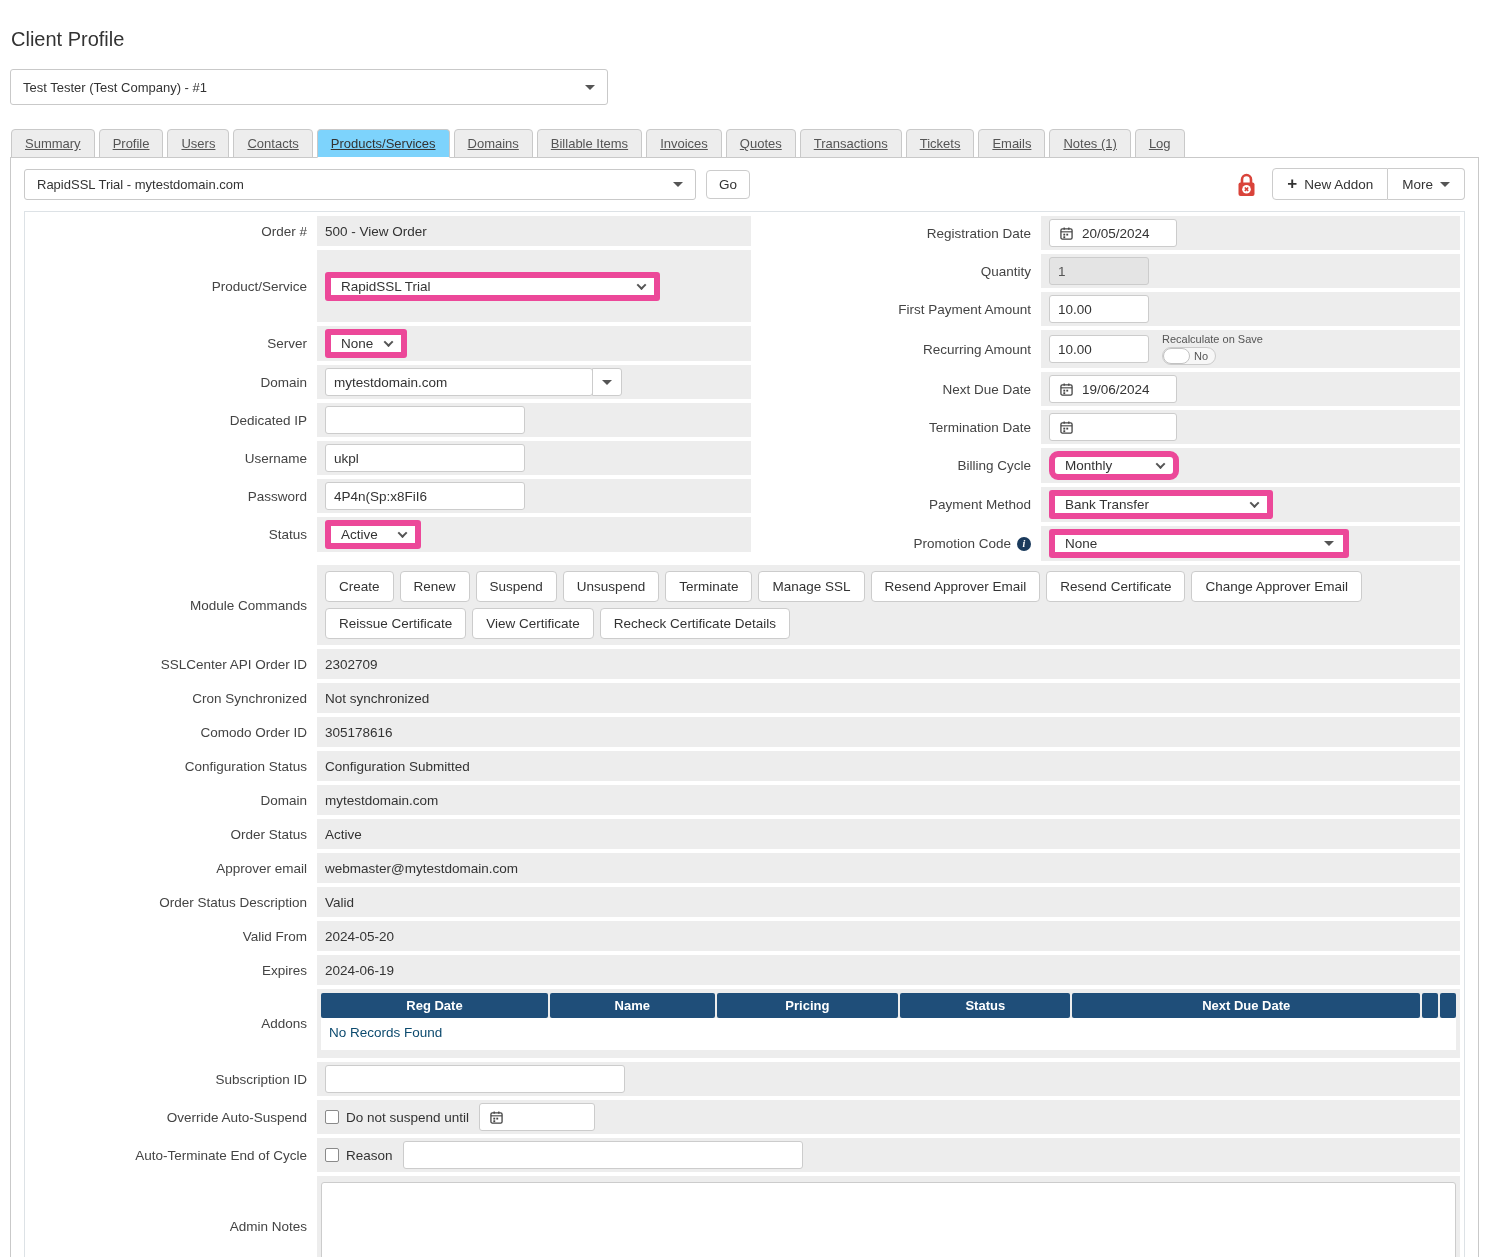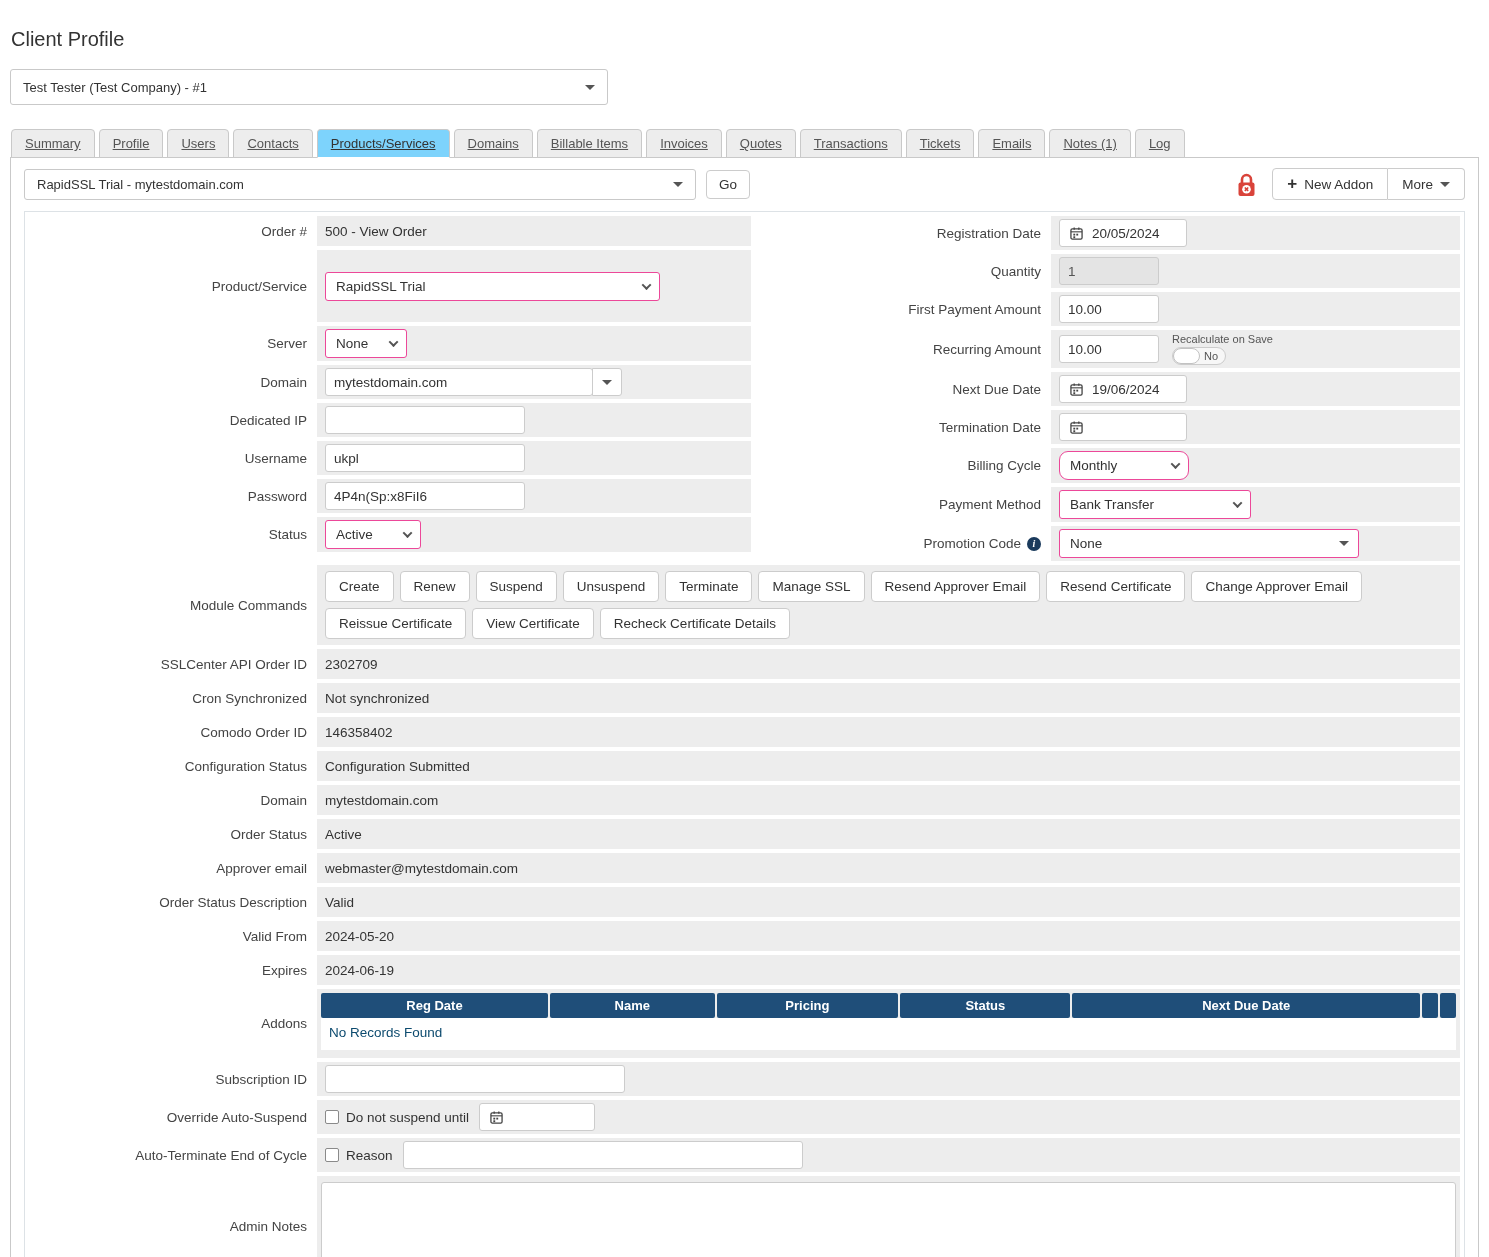--- a/index.html
+++ b/index.html
@@ -38,30 +38,30 @@
   .plus { font-size:17px; font-weight:bold; line-height:1; margin-top:-1px; }
 
   
   .details { border:1px solid #dde2e6; padding:4px; }
   .frow { display:flex; align-items:stretch; margin-bottom:4px; }
   .frow:last-child { margin-bottom:0; }
   .lbl { width:288px; flex:none; display:flex; align-items:center; justify-content:flex-end; text-align:right;
     padding-right:10px; font-size:13.5px; color:#444; }
   .cell { flex:1; background:#ededed; padding:3px 8px; display:flex; align-items:center; min-height:30px; }
   .top-cols { display:flex; margin-bottom:4px; }
-  .half-left { width:722px; flex:none; margin-right:12px; }
+  .half-left { width:722px; flex:none; margin-right:2px; }
   .half-right { flex:1; }
   .half-right .cell { min-height:28px; }
   .cell.text-cell { font-size:13.5px; color:#333; }
   .cell.tall { min-height:72px; }
 
   .inp { height:28px; border:1px solid #ccc; border-radius:3px; background:#fff; padding:0 8px;
     font-size:13.5px; color:#333; font-family:inherit; }
   .inp:disabled { background:#e4e4e4; color:#555; }
-  .sel { height:29px; background:#fff; border:1px solid #ec4899; border-radius:3px; display:flex; align-items:center;
+  .sel { height:29px; background:#fff; border:6px solid #ec4899; border-radius:3px; display:flex; align-items:center;
     justify-content:space-between; padding:0 9px 0 10px; font-size:13.5px; color:#333; gap:10px; cursor:pointer; }
   .chev { width:7px; height:7px; border-left:2px solid #555; border-bottom:2px solid #555;
     transform:rotate(-45deg) translate(1px,-1px); flex:none; }
   .dd-btn { width:30px; height:28px; margin-left:-1px; background:#fff; border:1px solid #ccc;
     border-radius:0 3px 3px 0; display:flex; align-items:center; justify-content:center; cursor:pointer; }
   .date-box { height:28px; background:#fff; border:1px solid #ccc; border-radius:3px; display:flex;
     align-items:center; padding:0 10px; gap:9px; font-size:13.5px; color:#333; cursor:pointer; }
 
   
   .cmds { flex-wrap:wrap; gap:6px; padding:6px 8px; }
@@ -309,21 +309,21 @@
             <div class="cell">
               <div class="sel" style="width:130px;border-radius:9px;">
                 <span>Monthly</span>
                 <span class="chev"></span>
               </div>
             </div>
           </div>
           <div class="frow">
             <div class="lbl">Payment Method</div>
             <div class="cell">
-              <div class="sel" style="width:192px;">
+              <div class="sel" style="width:224px;">
                 <span>Bank Transfer</span>
                 <span class="chev"></span>
               </div>
             </div>
           </div>
           <div class="frow">
             <div class="lbl">
               <span>Promotion Code</span>
               <span class="info-i">i</span>
             </div>
@@ -358,21 +358,21 @@
       <div class="frow">
         <div class="lbl">SSLCenter API Order ID</div>
         <div class="cell info-row-cell">2302709</div>
       </div>
       <div class="frow">
         <div class="lbl">Cron Synchronized</div>
         <div class="cell info-row-cell">Not synchronized</div>
       </div>
       <div class="frow">
         <div class="lbl">Comodo Order ID</div>
-        <div class="cell info-row-cell">146358402</div>
+        <div class="cell info-row-cell">305178616</div>
       </div>
       <div class="frow">
         <div class="lbl">Configuration Status</div>
         <div class="cell info-row-cell">Configuration Submitted</div>
       </div>
       <div class="frow">
         <div class="lbl">Domain</div>
         <div class="cell info-row-cell">mytestdomain.com</div>
       </div>
       <div class="frow">

